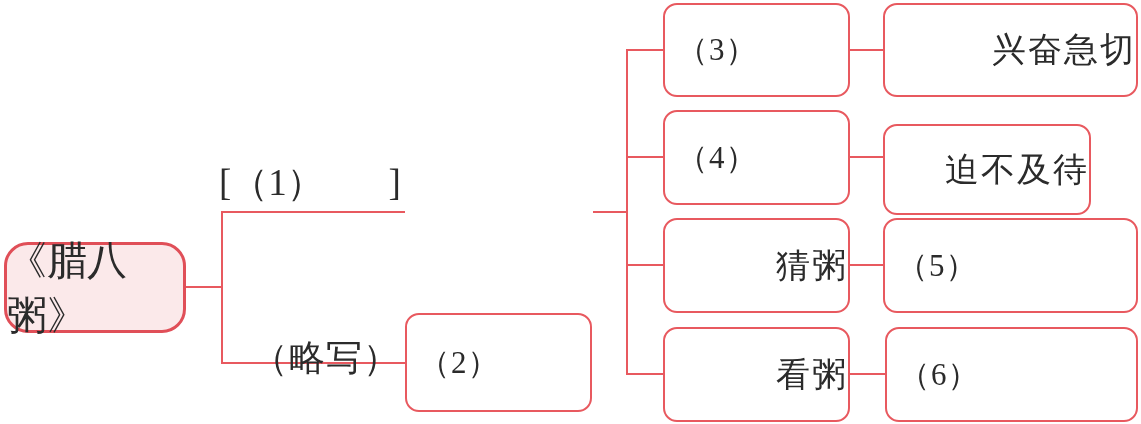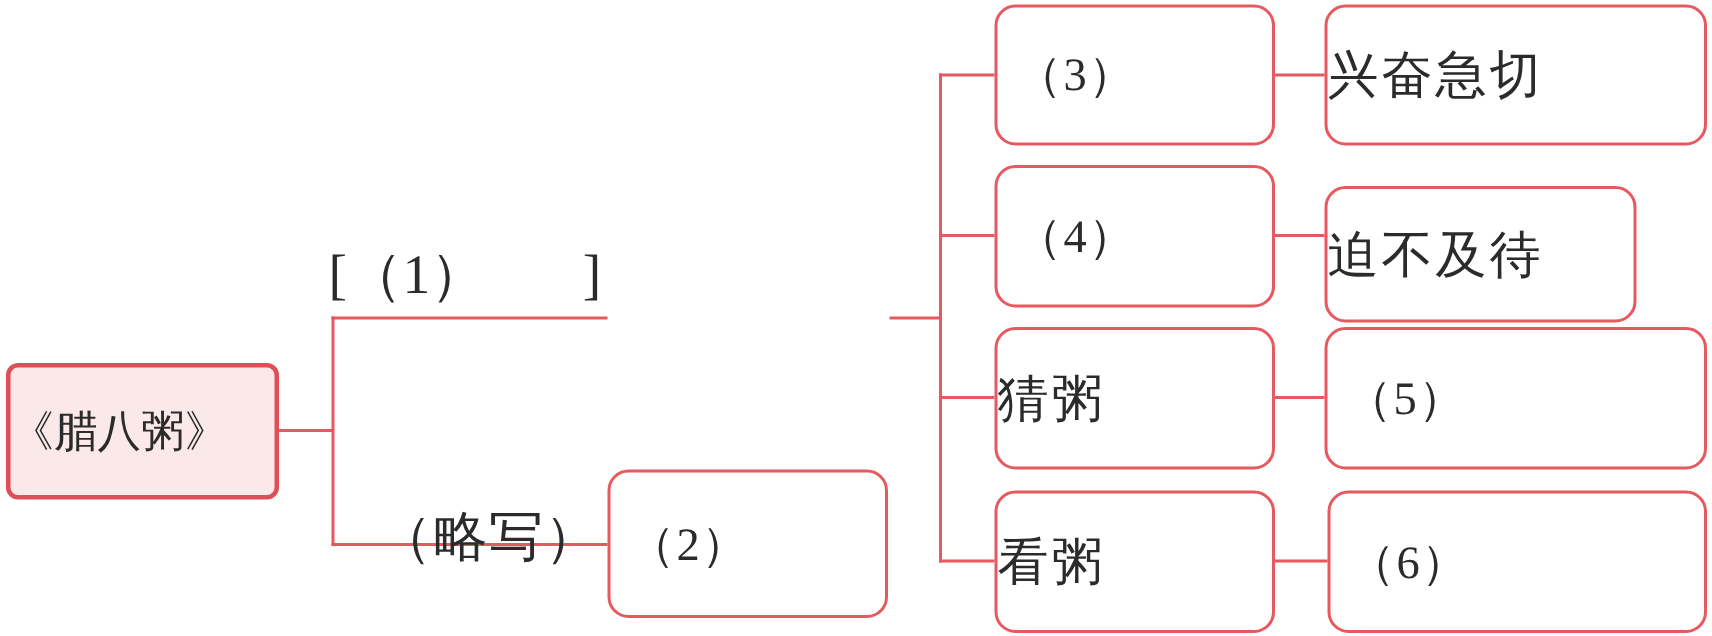--- a/index.html
+++ b/index.html
@@ -19,29 +19,29 @@
     overflow:hidden;
   }
   .node{
     position:absolute;
     box-sizing:border-box;
     border:2.5px solid var(--line);
     border-radius:14px;
     background:var(--box-fill);
     display:flex;
     align-items:center;
-    justify-content:flex-start;
+    justify-content:flex-end;
     font-size:34px;
     letter-spacing:2px;
   }
   .node.root{
     border:3px solid var(--root-border);
-    border-radius:8px;
+    border-radius:24px;
     background:var(--root-fill);
-    font-size:29px;
+    font-size:40px;
     letter-spacing:0;
   }
   .node.numbered{
     justify-content:flex-start;
     padding-left:12px;
     font-size:31px;
     letter-spacing:1px;
   }
   .line{position:absolute;background:var(--line);}
   .label{

